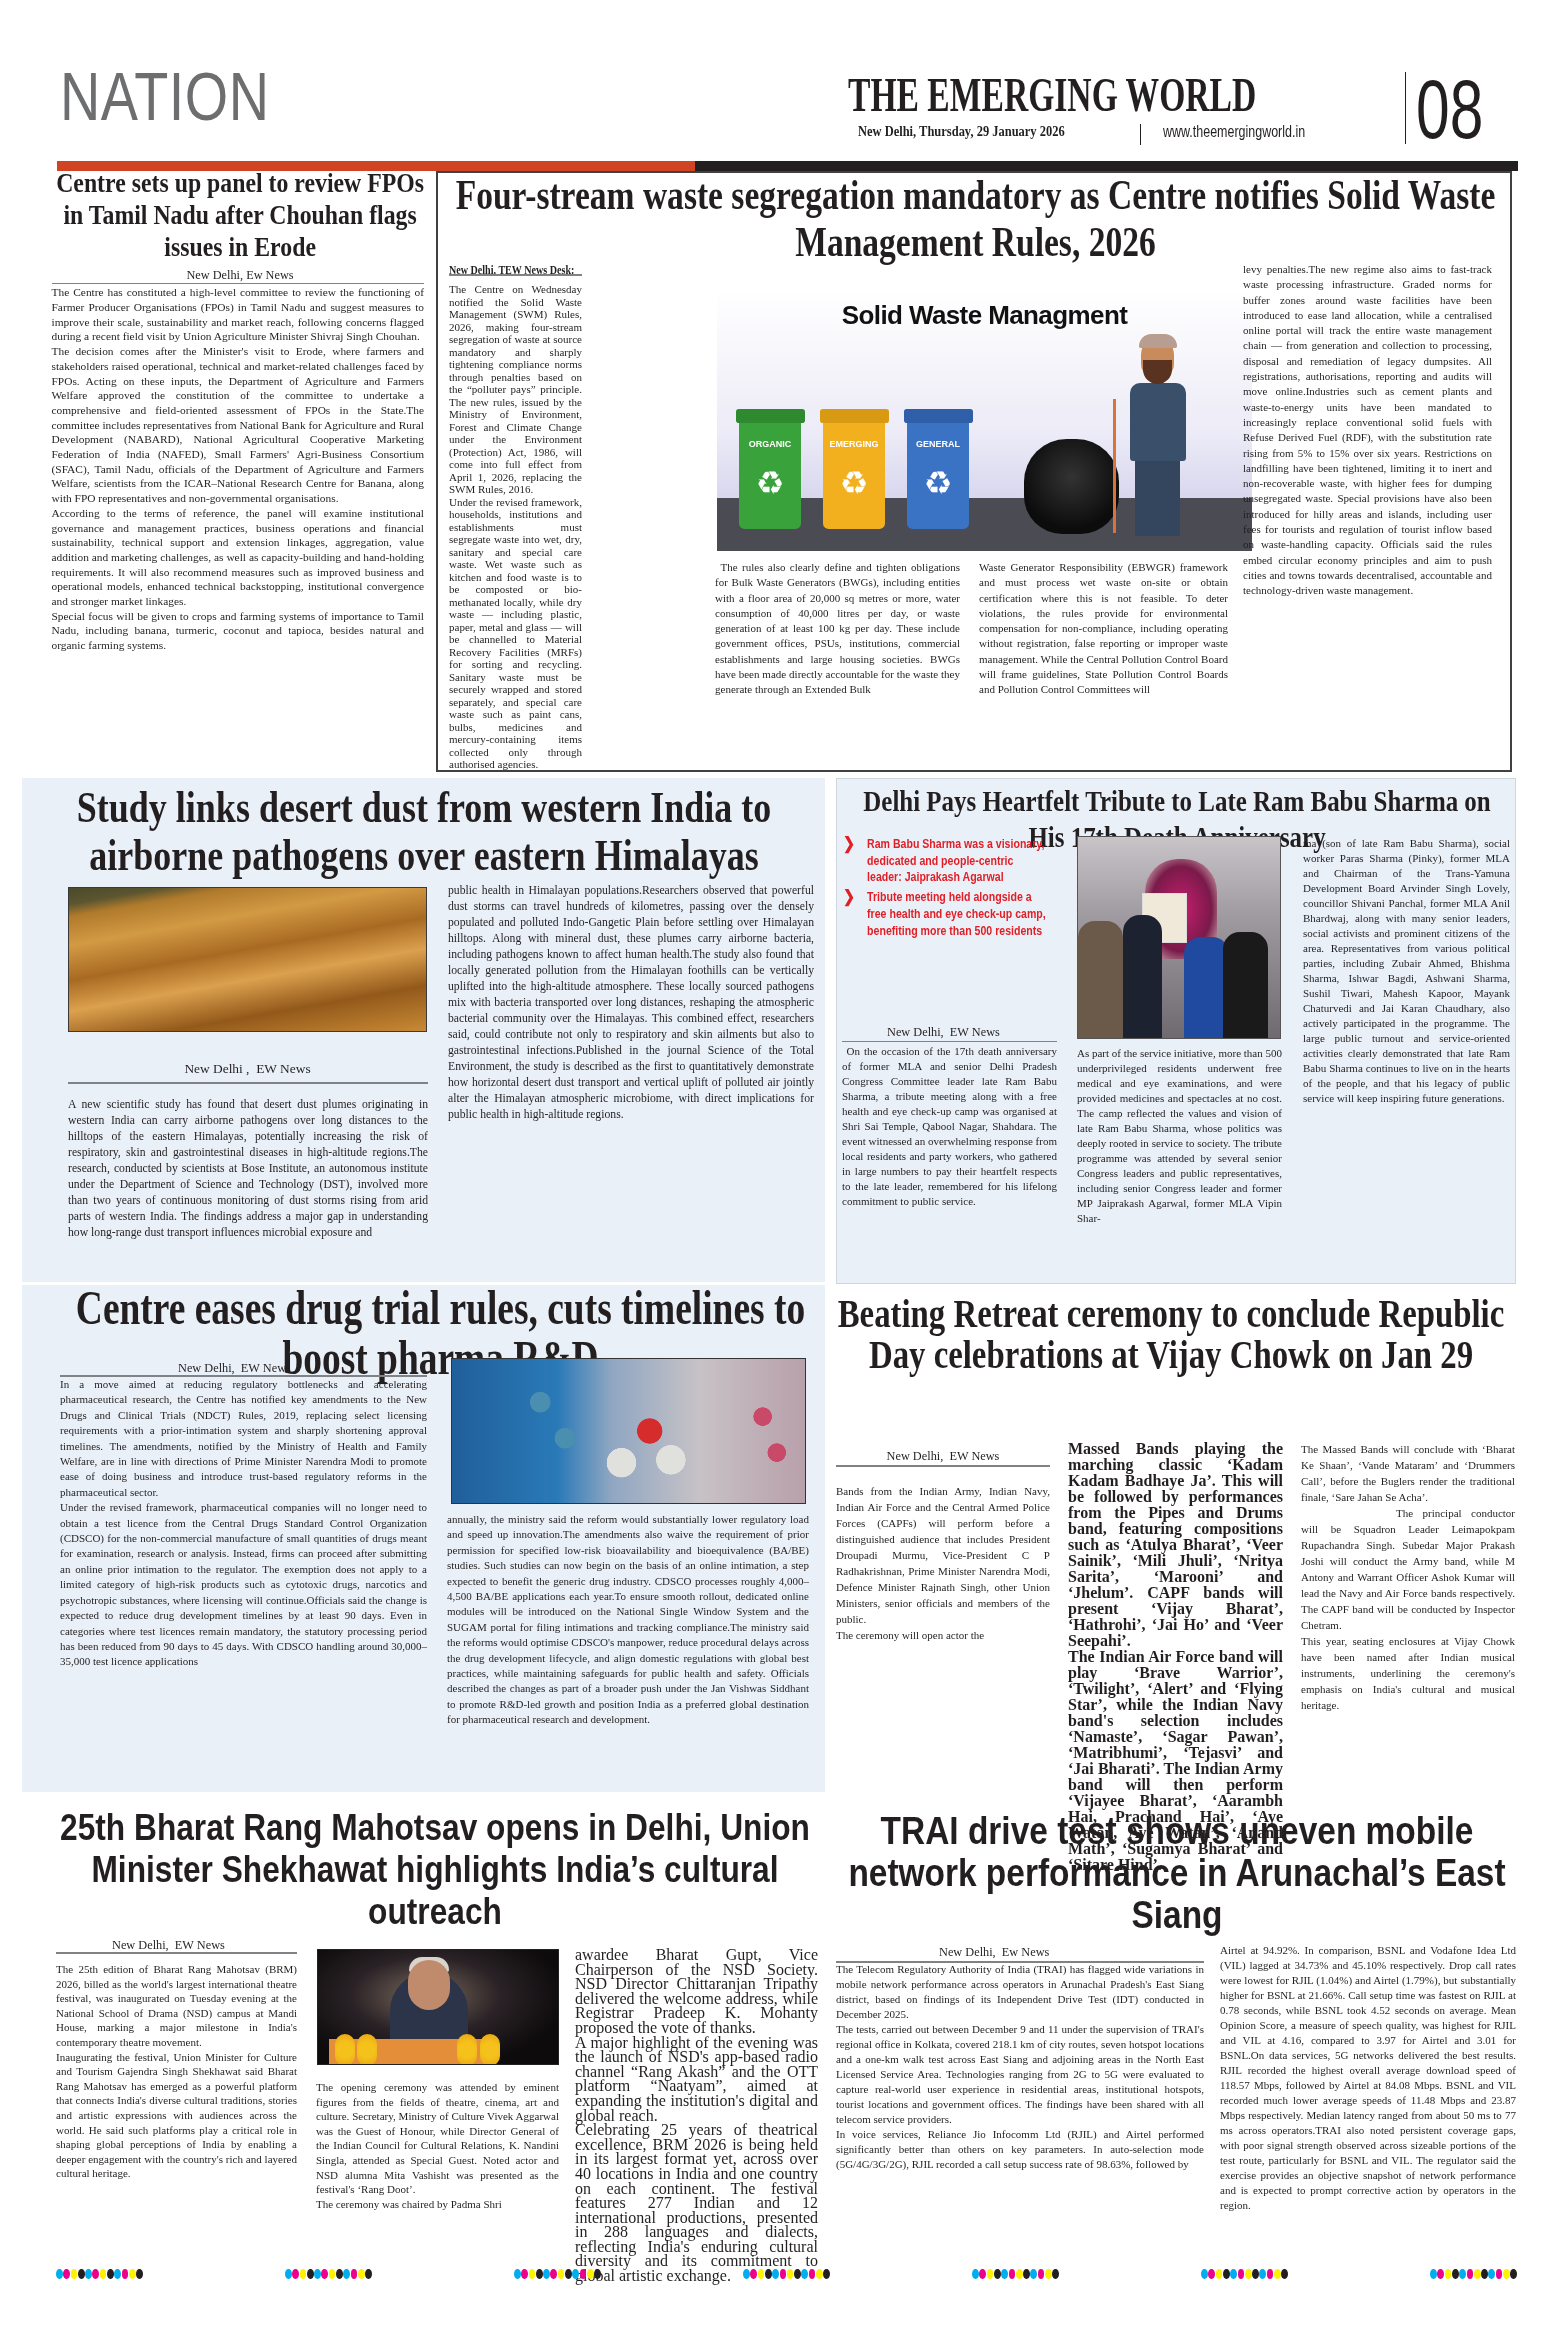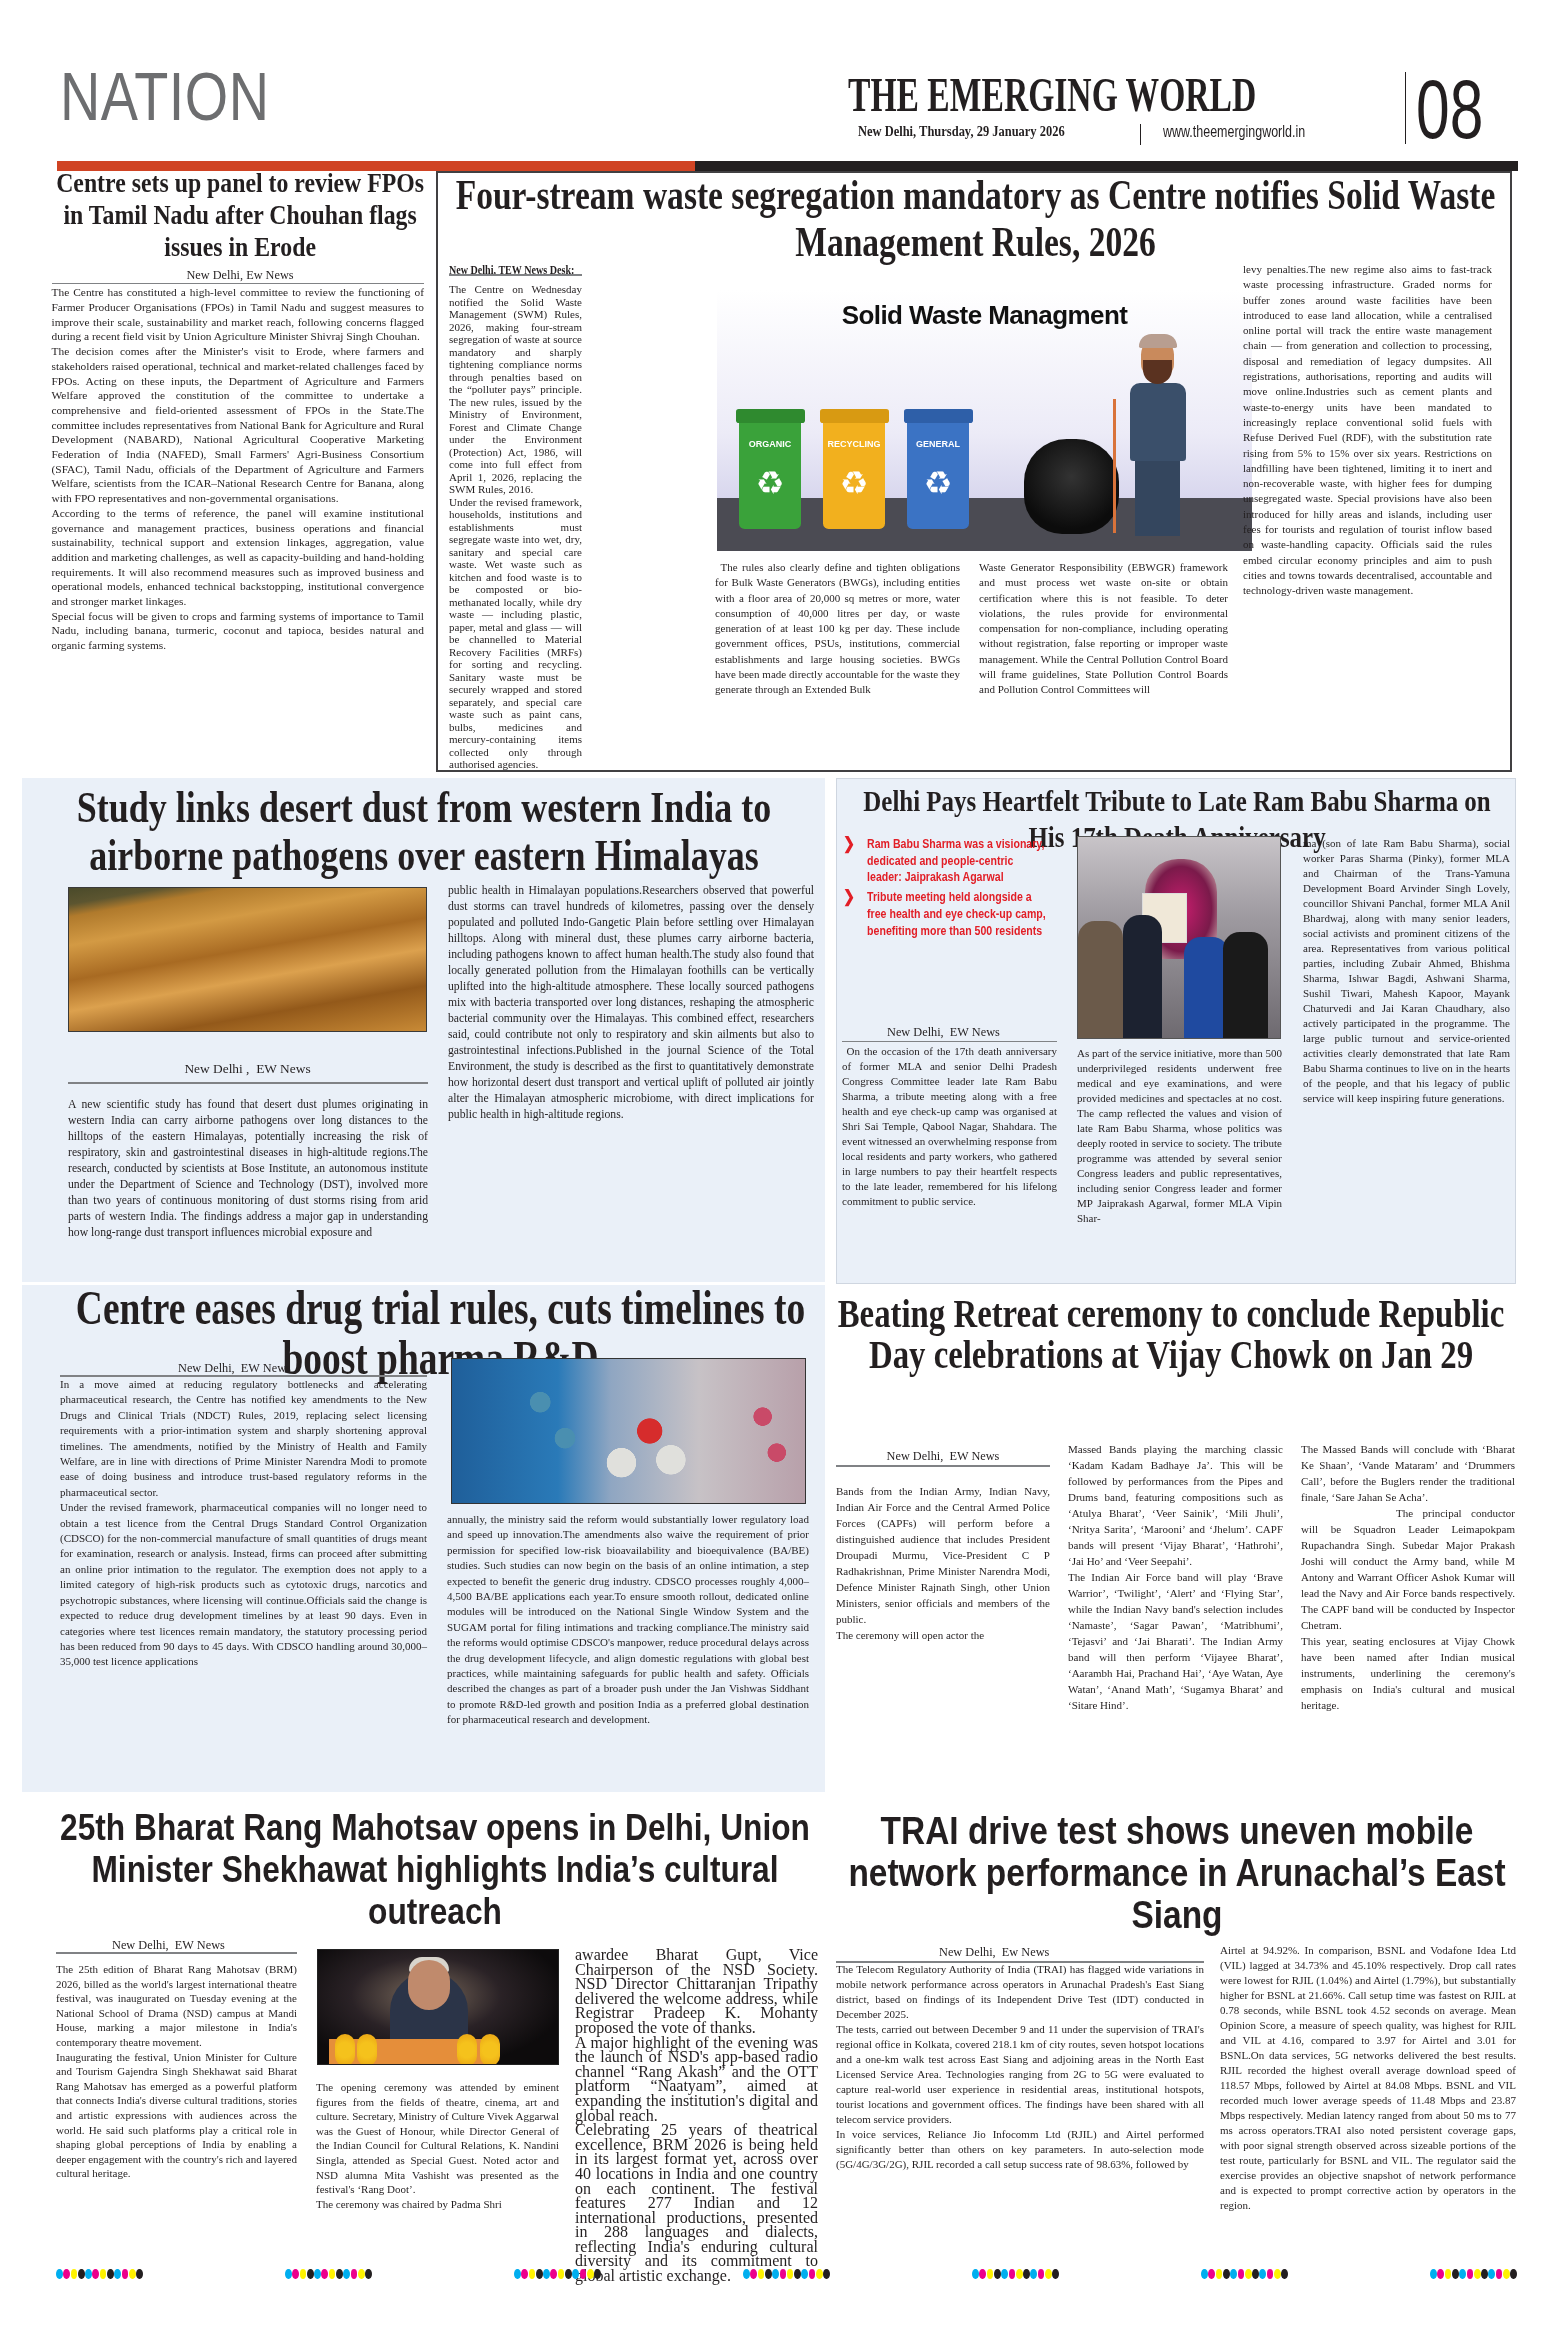--- a/index.html
+++ b/index.html
@@ -127,21 +127,21 @@
 <div class="abs waste-illus">
   <div class="illus-title">Solid Waste Managment</div>
   <div class="ground"></div>
   <div class="bin" style="left:22px; background:#3aa23a;">
     <div class="lid" style="background:#2f8a2f;"></div>
     <div class="bin-label">ORGANIC</div>
     <div class="recycle">♻</div>
   </div>
   <div class="bin" style="left:106px; background:#f2b01e;">
     <div class="lid" style="background:#d89a12;"></div>
-    <div class="bin-label">RECYCLING</div>
+    <div class="bin-label">EMERGING</div>
     <div class="recycle">♻</div>
   </div>
   <div class="bin" style="left:190px; background:#3b73c4;">
     <div class="lid" style="background:#2e5fa8;"></div>
     <div class="bin-label">GENERAL</div>
     <div class="recycle">♻</div>
   </div>
   <div class="trash-bag"></div>
   <div class="worker">
     <div class="broom"></div>
@@ -205,21 +205,21 @@
 <h2 class="abs headline" style="left:825px; top:1293px; width:691px; font-size:40px; line-height:41px; transform:scaleX(0.82); transform-origin:center top; width:848px; left:747px;">Beating Retreat ceremony to conclude Republic Day celebrations at Vijay Chowk on Jan 29</h2>
 <div class="abs byline" style="left:836px; top:1449px; width:214px; font-size:12.3px;">
   <span>New Delhi,</span>&nbsp;
   <b>EW News</b>
 </div>
 <div class="abs rule" style="left:836px; top:1465px; width:214px; height:2.2px;"></div>
 <div class="abs body" style="left:836px; top:1483px; width:214px; font-size:11px; line-height:16px;">
   <p>Bands from the Indian Army, Indian Navy, Indian Air Force and the Central Armed Police Forces (CAPFs) will perform before a distinguished audience that includes President Droupadi Murmu, Vice-President C P Radhakrishnan, Prime Minister Narendra Modi, Defence Minister Rajnath Singh, other Union Ministers, senior officials and members of the public.</p>
   <p>The ceremony will open actor the</p>
 </div>
-<div class="abs body" style="left:1068px; top:1441px; width:215px; font-size:11px; line-height:16px;">
+<div class="abs body" style="left:1068px; top:1441px; width:215px; font-size:16px; line-height:16px;font-weight:bold;">
   <p>Massed Bands playing the marching classic ‘Kadam Kadam Badhaye Ja’. This will be followed by performances from the Pipes and Drums band, featuring compositions such as ‘Atulya Bharat’, ‘Veer Sainik’, ‘Mili Jhuli’, ‘Nritya Sarita’, ‘Marooni’ and ‘Jhelum’. CAPF bands will present ‘Vijay Bharat’, ‘Hathrohi’, ‘Jai Ho’ and ‘Veer Seepahi’.</p>
   <p>The Indian Air Force band will play ‘Brave Warrior’, ‘Twilight’, ‘Alert’ and ‘Flying Star’, while the Indian Navy band's selection includes ‘Namaste’, ‘Sagar Pawan’, ‘Matribhumi’, ‘Tejasvi’ and ‘Jai Bharati’. The Indian Army band will then perform ‘Vijayee Bharat’, ‘Aarambh Hai, Prachand Hai’, ‘Aye Watan, Aye Watan’, ‘Anand Math’, ‘Sugamya Bharat’ and ‘Sitare Hind’.</p>
 </div>
 <div class="abs body" style="left:1301px; top:1441px; width:214px; font-size:11px; line-height:16px;">
   <p>The Massed Bands will conclude with ‘Bharat Ke Shaan’, ‘Vande Mataram’ and ‘Drummers Call’, before the Buglers render the traditional finale, ‘Sare Jahan Se Acha’.</p>
   <p style="text-indent:95px;">The principal conductor will be Squadron Leader Leimapokpam Rupachandra Singh. Subedar Major Prakash Joshi will conduct the Army band, while M Antony and Warrant Officer Ashok Kumar will lead the Navy and Air Force bands respectively. The CAPF band will be conducted by Inspector Chetram.</p>
   <p>This year, seating enclosures at Vijay Chowk have been named after Indian musical instruments, underlining the ceremony's emphasis on India's cultural and musical heritage.</p>
 </div>
 
 <h2 class="abs sans-head" style="left:50px; top:1807px; width:770px; font-size:36px; line-height:42px; transform:scaleX(0.88); transform-origin:center top; width:870px; left:0px;">25th Bharat Rang Mahotsav opens in Delhi, Union Minister Shekhawat highlights India’s cultural outreach</h2>

